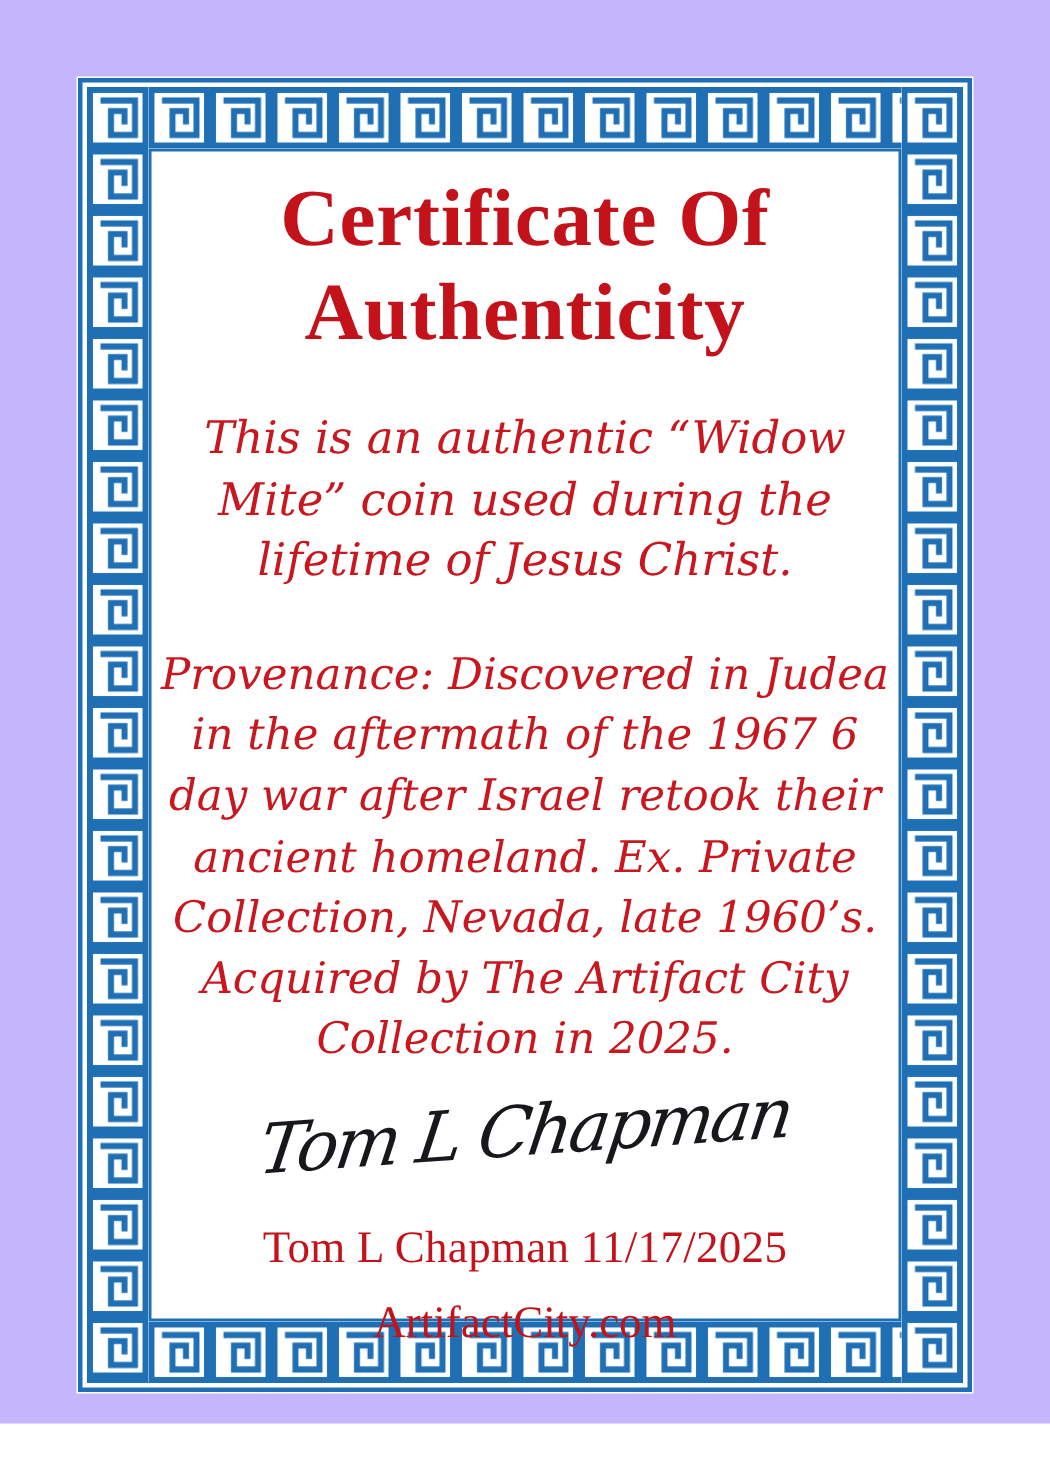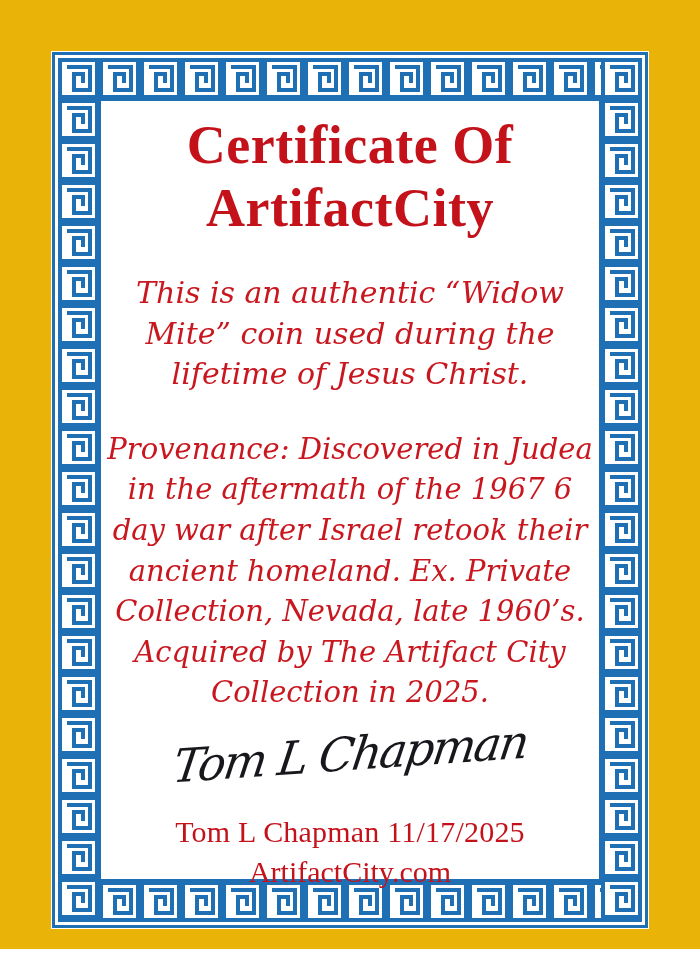--- a/index.html
+++ b/index.html
@@ -11,21 +11,21 @@
     width: 700px;
     height: 975px;
     overflow: hidden;
     font-family: "Liberation Serif", serif;
   }
 
   .page {
     position: relative;
     width: 700px;
     height: 949px;
-    background: #eab308;
+    background: #c4b5fd;
   }
 
   
   .frame {
     position: absolute;
     left: 52px;
     top: 52px;
     width: 596px;
     height: 876px;
     box-sizing: border-box;
@@ -110,21 +110,21 @@
     font-family: Liberation Serif, serif;
     font-size: 30px;
     color: #c4121b;
     margin-top: 2px;
     letter-spacing: 0.2px;
   }
   .website {
     font-family: "Liberation Serif", serif;
     font-size: 30px;
     color: #c4121b;
-    margin-top: 6px;
+    margin-top: 16px;
   }
 </style>
 </head>
 <body>
 
 <div class="page">
 
   <div class="frame">
 
     <div class="band top">
@@ -167,21 +167,21 @@
       </svg>
     </div>
 
     <div class="frame-inner"></div>
   </div>
 
   <div class="content">
 
     <div class="title">
       <span>Certificate Of</span>
-      <span class="line2">ArtifactCity</span>
+      <span class="line2">Authenticity</span>
     </div>
 
     <p class="para para1">This is an authentic “Widow Mite” coin used during the lifetime of Jesus Christ.</p>
 
     <p class="para para2">Provenance: Discovered in Judea in the aftermath of the 1967 6 day war after Israel retook their ancient homeland. Ex. Private Collection, Nevada, late 1960’s. Acquired by The Artifact City Collection in 2025.</p>
 
     <div class="sig-area">
       <span class="signature">Tom L Chapman</span>
     </div>
 

